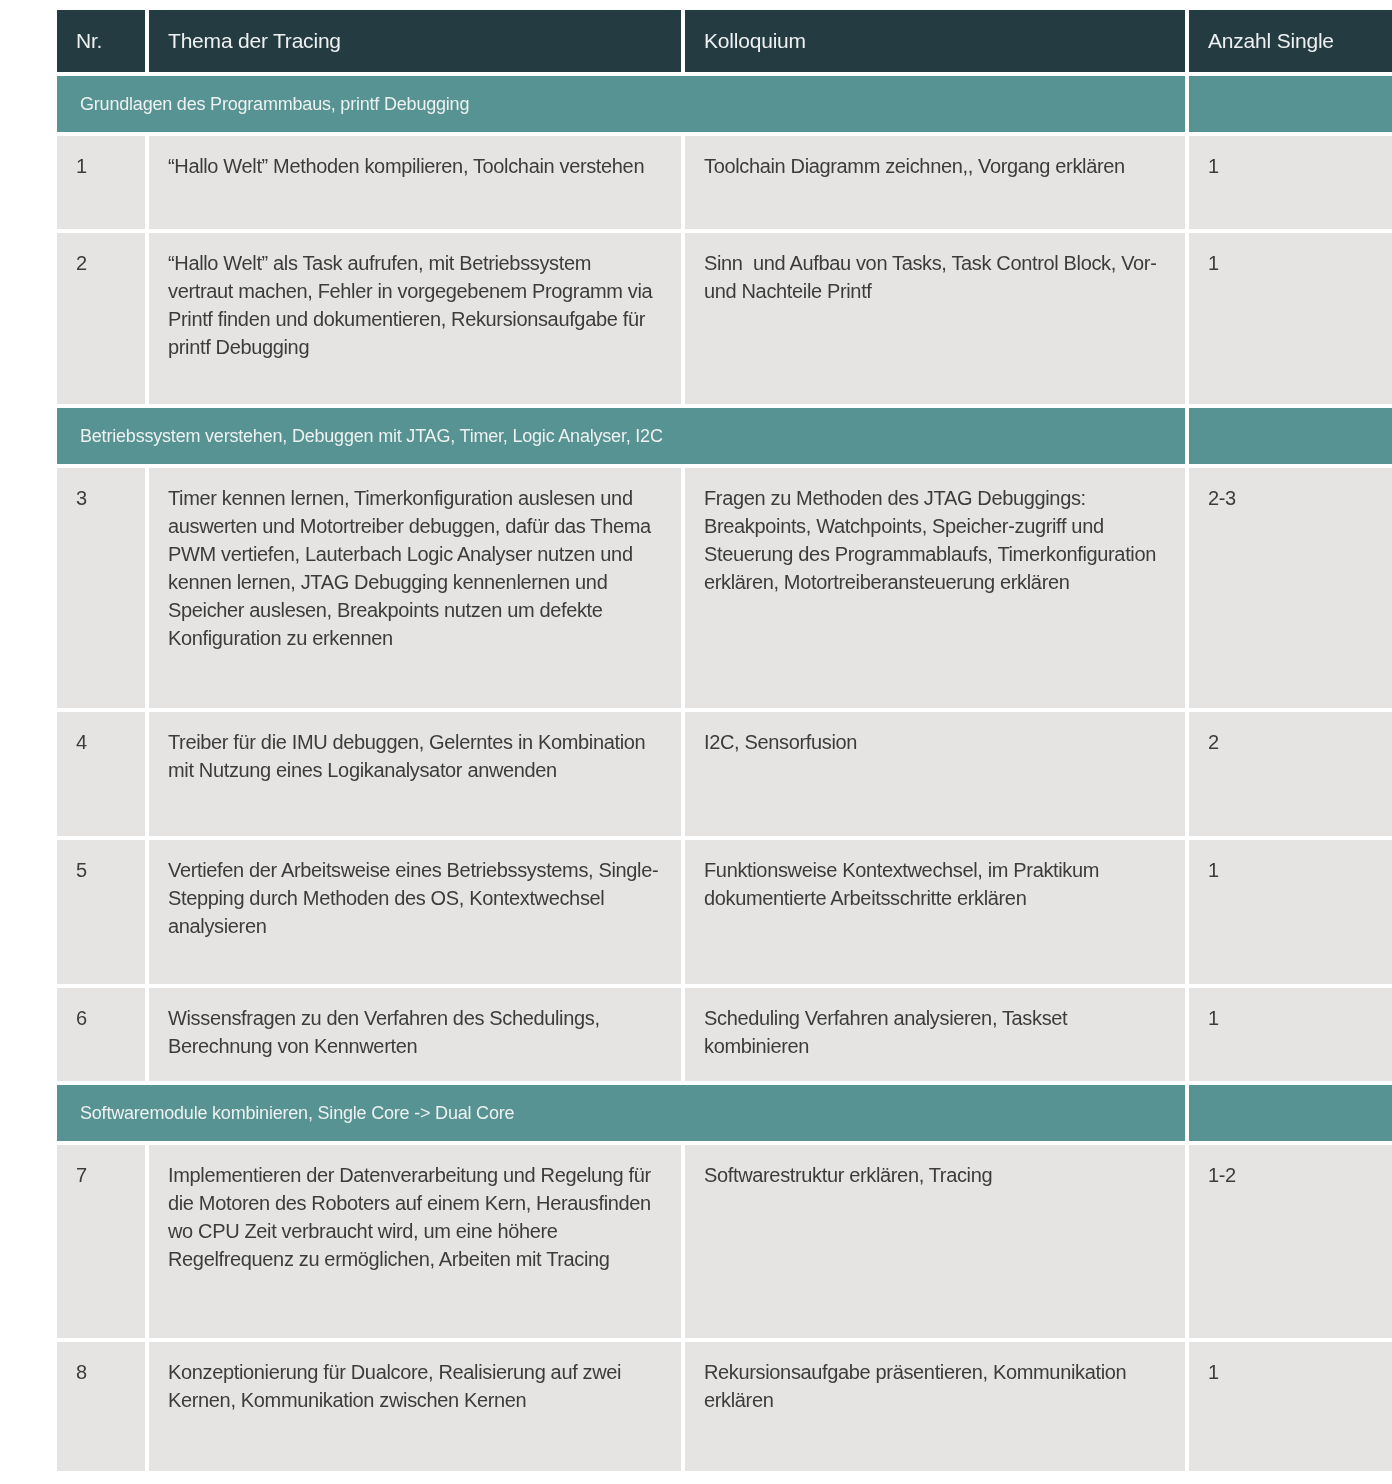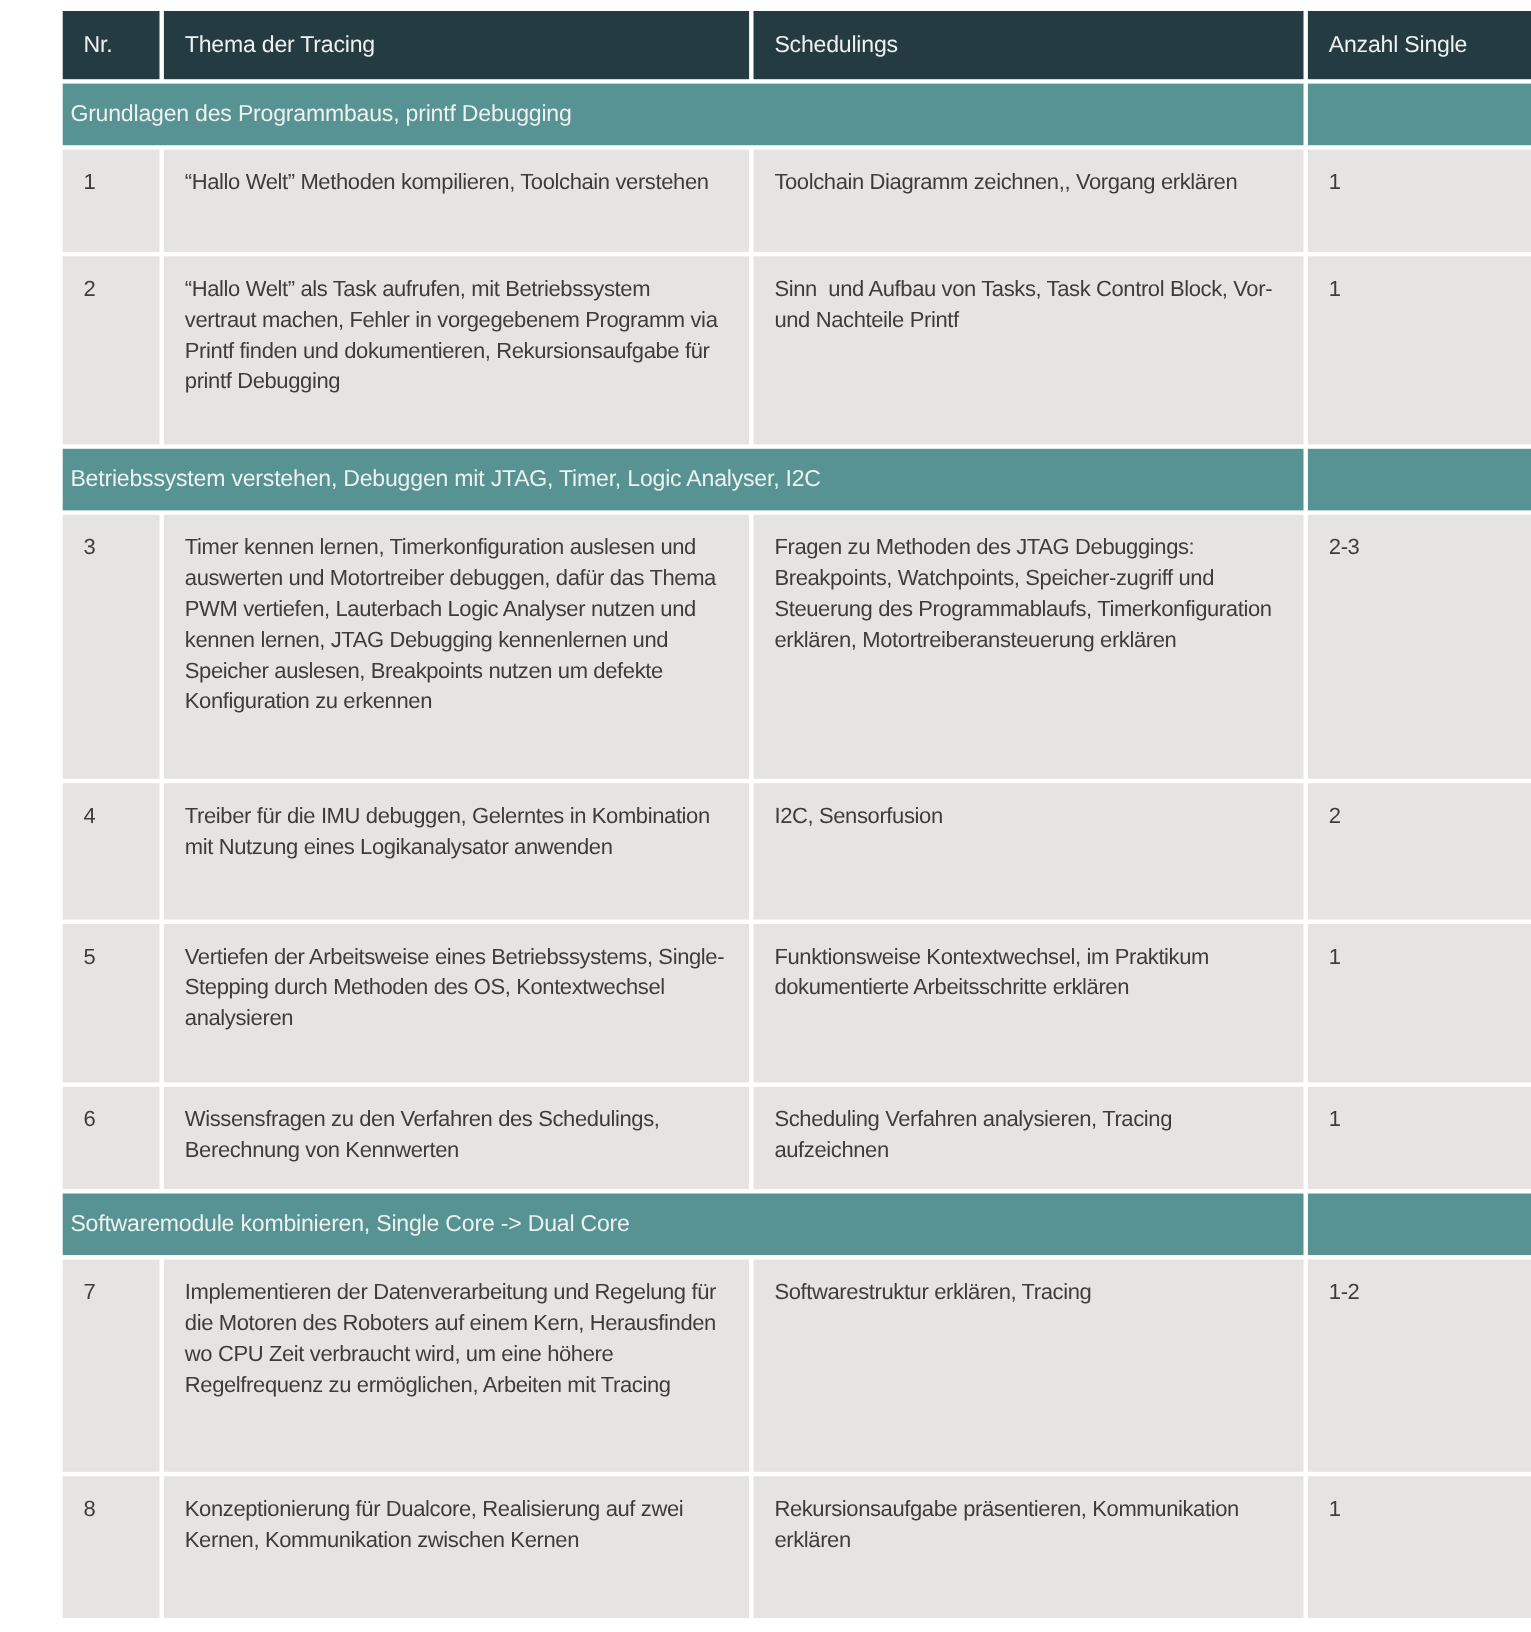--- a/index.html
+++ b/index.html
@@ -44,22 +44,22 @@
     letter-spacing: -0.2px;
     min-height: 62px;
   }
 
   
   .cell.section {
     background: var(--section-bg);
     color: var(--header-text);
     display: flex;
     align-items: center;
-    padding: 0 20px 0 7px;
-    font-size: 21px;
+    padding: 0 20px 0 23px;
+    font-size: 18px;
     letter-spacing: -0.2px;
     min-height: 56px;
   }
   .span3 { grid-column: 1 / span 3; }
 
   
   .cell.body {
     color: var(--body-text);
     font-size: 20px;
     line-height: 28px;
@@ -80,21 +80,21 @@
 </style>
 </head>
 <body>
 
 <div class="page">
   <div class="tbl">
 
     <div class="trow">
       <div class="cell head">Nr.</div>
       <div class="cell head">Thema der Tracing</div>
-      <div class="cell head">Schedulings</div>
+      <div class="cell head">Kolloquium</div>
       <div class="cell head">Anzahl Single</div>
     </div>
 
     <div class="trow">
       <div class="cell section span3">Grundlagen des Programmbaus, printf Debugging</div>
       <div class="cell section"></div>
     </div>
 
     <div class="trow mh93">
       <div class="cell body">1</div>
@@ -132,21 +132,21 @@
     <div class="trow mh144">
       <div class="cell body">5</div>
       <div class="cell body">Vertiefen der Arbeitsweise eines Betriebssystems, Single-Stepping durch Methoden des OS, Kontextwechsel analysieren</div>
       <div class="cell body">Funktionsweise Kontextwechsel, im Praktikum dokumentierte Arbeitsschritte erklären</div>
       <div class="cell body">1</div>
     </div>
 
     <div class="trow mh93b">
       <div class="cell body">6</div>
       <div class="cell body">Wissensfragen zu den Verfahren des Schedulings, Berechnung von Kennwerten</div>
-      <div class="cell body">Scheduling Verfahren analysieren, Tracing aufzeichnen</div>
+      <div class="cell body">Scheduling Verfahren analysieren, Taskset kombinieren</div>
       <div class="cell body">1</div>
     </div>
 
     <div class="trow">
       <div class="cell section span3">Softwaremodule kombinieren, Single Core -&gt; Dual Core</div>
       <div class="cell section"></div>
     </div>
 
     <div class="trow mh193">
       <div class="cell body">7</div>

